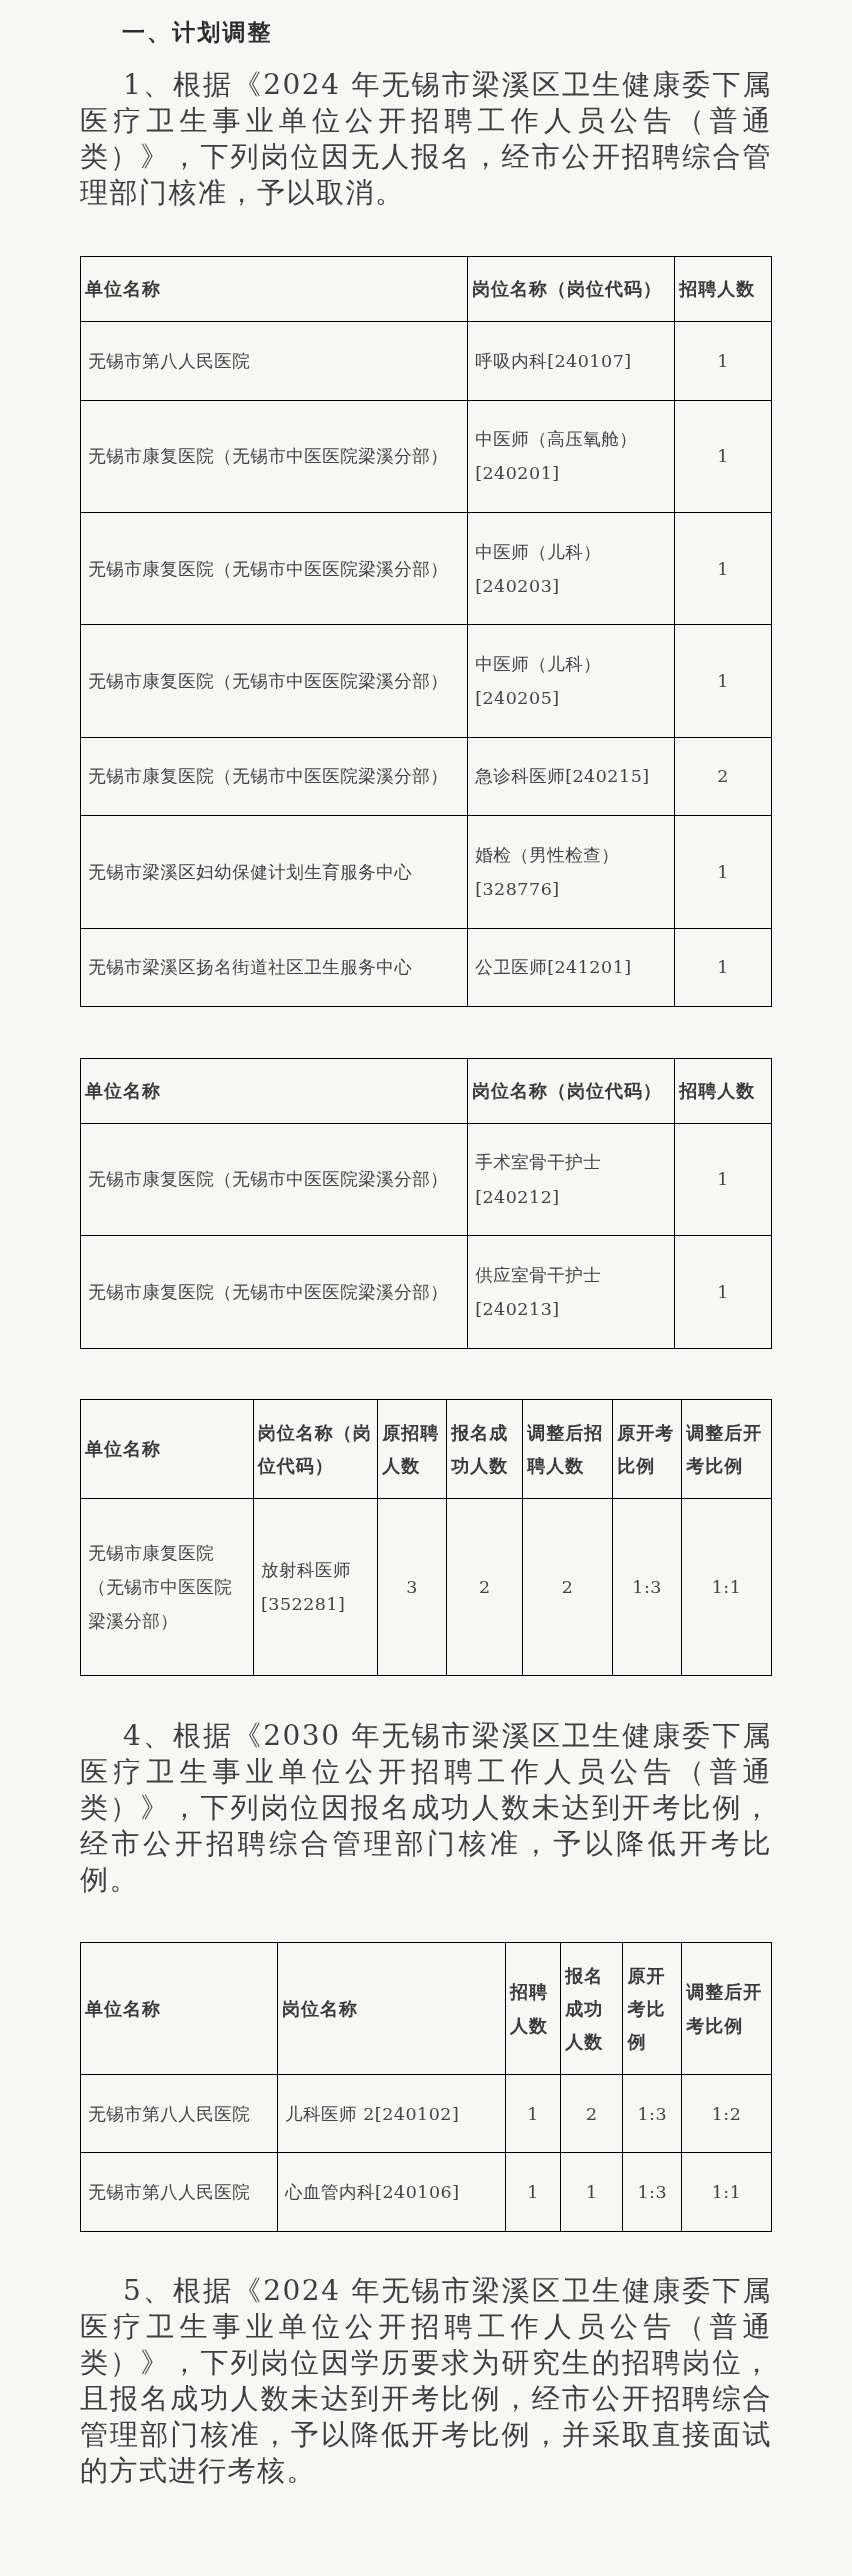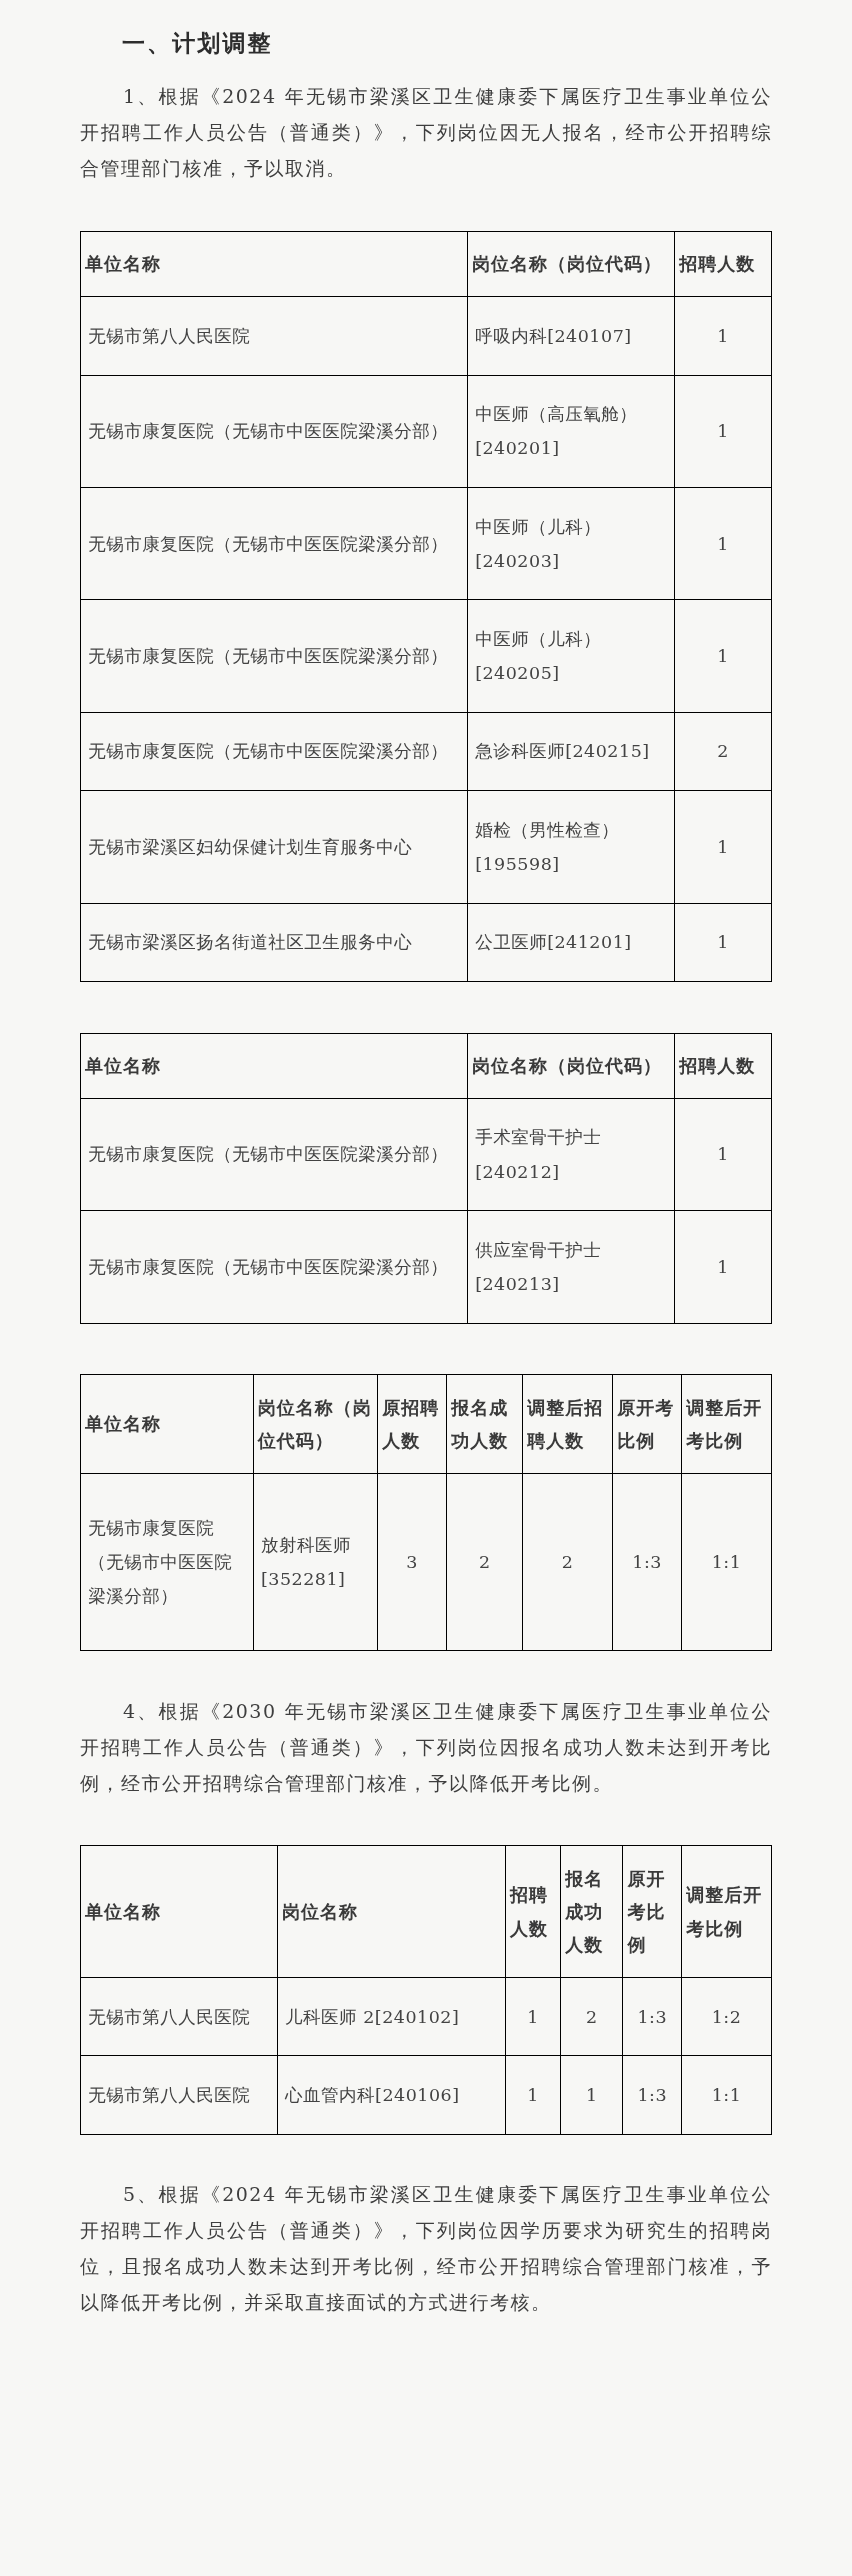--- a/index.html
+++ b/index.html
@@ -9,23 +9,23 @@
     padding:15.5px 80px 0 80px;
     display:flex;flex-direction:column;overflow:hidden;
     font-family:"DejaVu Serif","Liberation Serif",serif;
   }
   .sec-heading{
     font-family:"DejaVu Sans","Liberation Sans",sans-serif;
     font-weight:bold;font-size:23px;line-height:1.45;
     color:#2d2d2d;letter-spacing:2.1px;text-indent:42px;
     margin:17.5px 0 7.2px 0;
   }
-  .sec-heading.first{margin-top:11px;}
+  .sec-heading.first{margin-top:0;}
   .para{
-    font-size:19px;line-height:36px;letter-spacing:1.5px;
+    font-size:28px;line-height:36px;letter-spacing:1.5px;
     text-align:justify;text-indent:43px;color:#3e3e3e;
     margin:11.3px 0 24px 0;
   }
   table.doc-table{
     width:100%;border-collapse:collapse;table-layout:fixed;
     margin:20.6px 0 30px 0;border:1.5px solid #000;
   }
   table.doc-table th,table.doc-table td{border:1px solid #000;vertical-align:middle;}
   table.doc-table th{
     font-family:"DejaVu Sans","Liberation Sans",sans-serif;
@@ -83,21 +83,21 @@
           <td>中医师（儿科）[240205]</td>
           <td>1</td>
         </tr>
         <tr>
           <td>无锡市康复医院（无锡市中医医院梁溪分部）</td>
           <td>急诊科医师[240215]</td>
           <td>2</td>
         </tr>
         <tr>
           <td>无锡市梁溪区妇幼保健计划生育服务中心</td>
-          <td>婚检（男性检查）[195598]</td>
+          <td>婚检（男性检查）[328776]</td>
           <td>1</td>
         </tr>
         <tr>
           <td>无锡市梁溪区扬名街道社区卫生服务中心</td>
           <td>公卫医师[241201]</td>
           <td>1</td>
         </tr>
       </tbody>
     </table>
 

